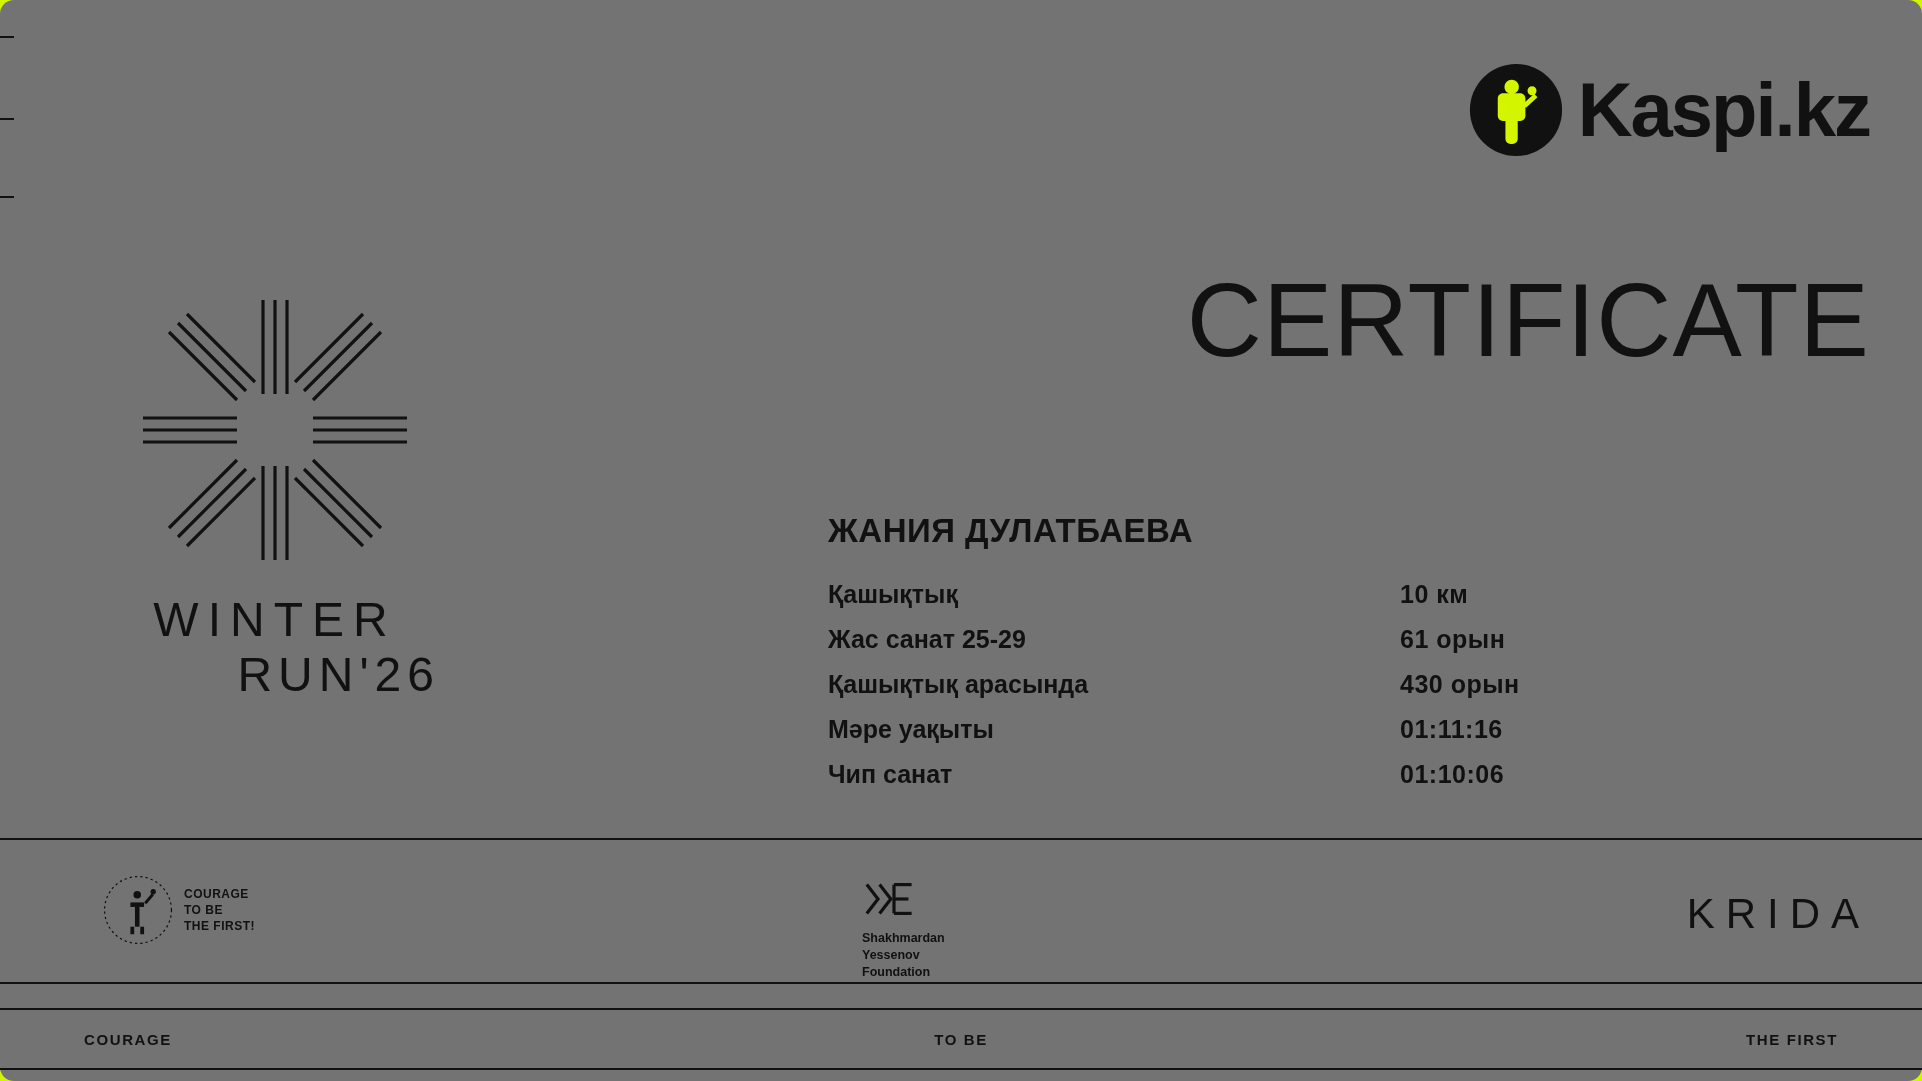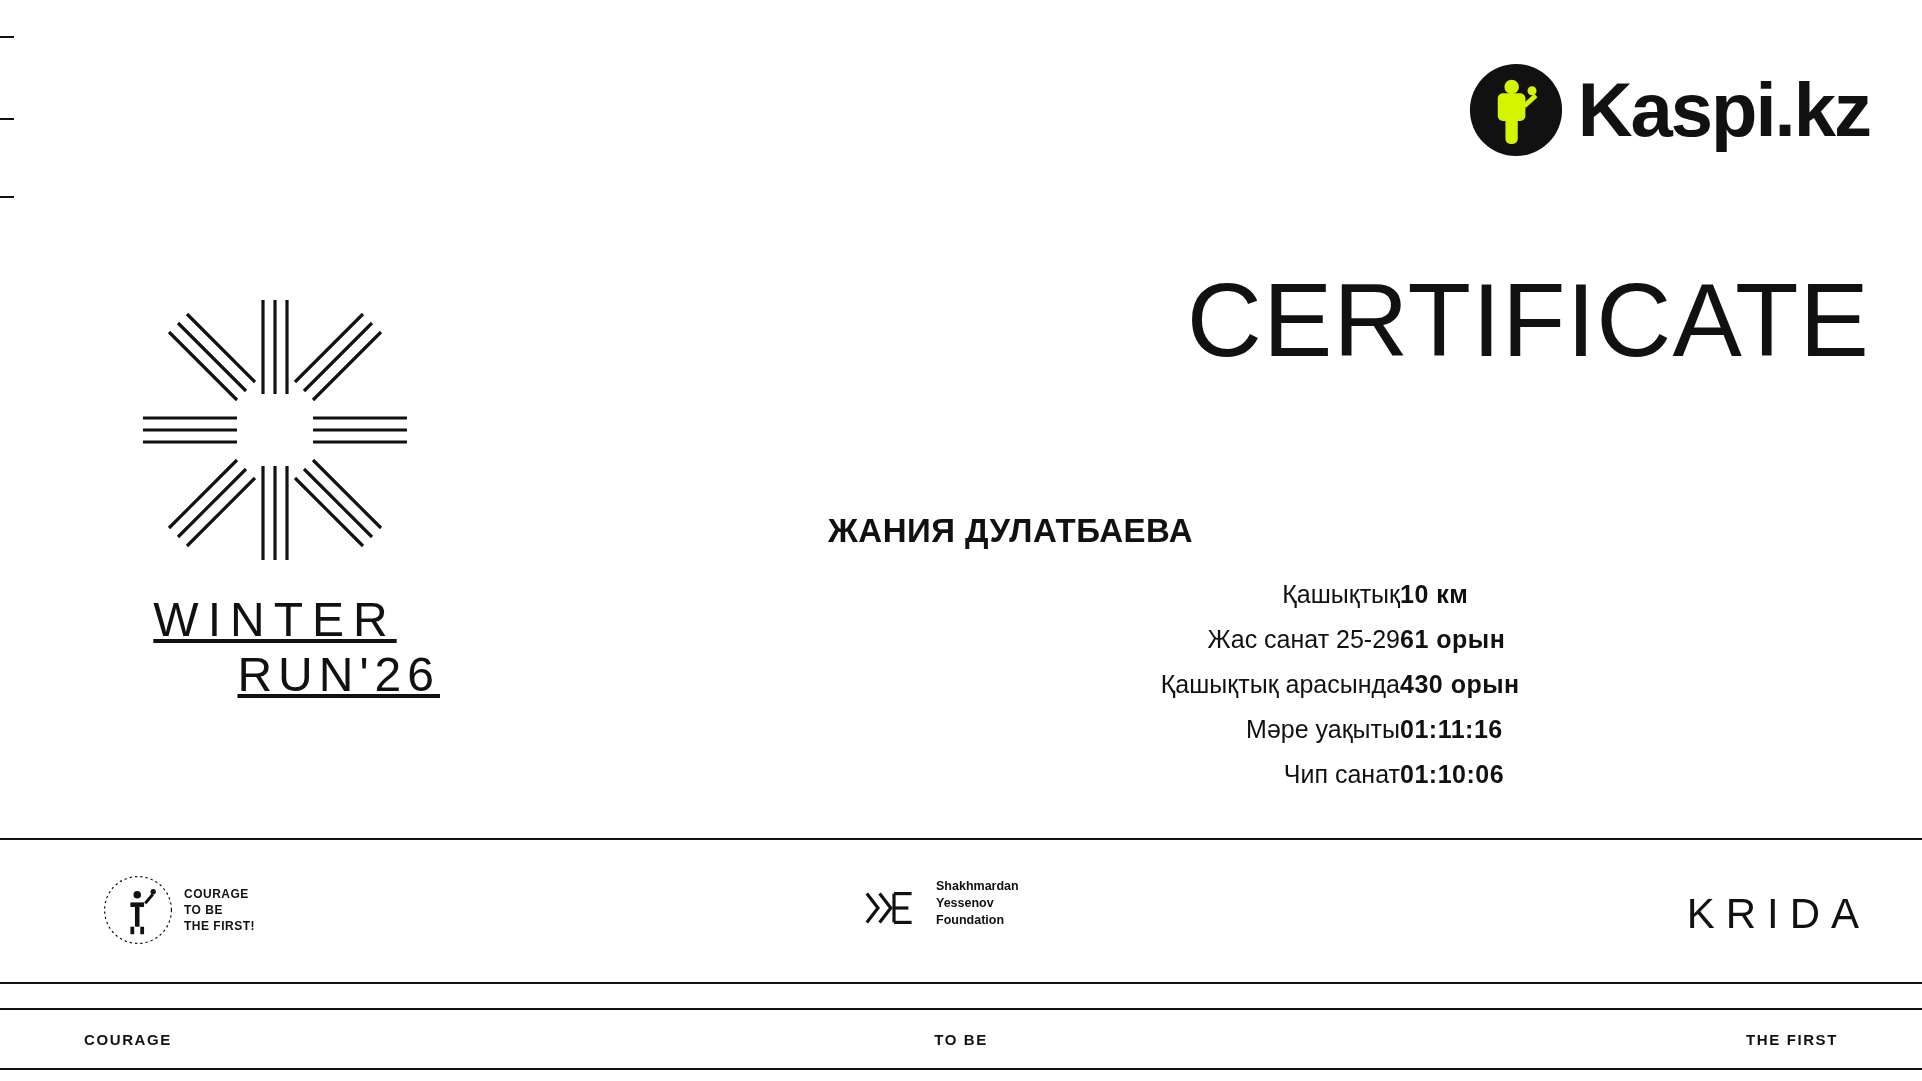--- a/index.html
+++ b/index.html
@@ -15,21 +15,22 @@
     color: #111111;
     position: relative;
   }
 
   .certificate {
     position: absolute;
     left: 0;
     top: 0;
     width: 1922px;
     height: 1081px;
-    background: #ffffff;
+    background: #737373;
+    border-radius: 14px;
   }
 
   
   .kaspi-logo {
     position: absolute;
     right: 52px;
     top: 62px;
     display: flex;
     align-items: center;
     gap: 14px;
@@ -82,41 +83,39 @@
     width: 820px;
   }
   .result-row {
     display: flex;
     align-items: baseline;
     margin-bottom: 16px;
   }
   .result-label {
     width: 572px;
     font-size: 25px;
-    font-weight: 400;
-    color: #111111;
-    white-space: nowrap;
-    text-align: right;
+    font-weight: 700;
+    color: #111111;
+    white-space: nowrap;
   }
   .result-value {
     font-size: 25px;
     font-weight: 700;
     color: #111111;
     white-space: nowrap;
     letter-spacing: 0.5px;
   }
 
   
   .emblem-block {
     position: absolute;
     left: 110px;
     top: 290px;
     width: 330px;
     text-align: center;
-    text-decoration: underline;
   }
   .emblem {
     width: 300px;
     height: 280px;
     margin: 0 auto;
     display: block;
   }
   .emblem-word-1 {
     font-size: 48px;
     letter-spacing: 9px;
@@ -171,22 +170,23 @@
     line-height: 1.35;
     letter-spacing: 0.5px;
     color: #111111;
   }
 
   .sponsor-yessenov {
     position: absolute;
     left: 862px;
     top: 22px;
     display: flex;
-    align-items: flex-end;
+    align-items: flex-start;
     gap: 10px;
+    flex-direction: column;
   }
   .yes-mark { width: 64px; height: 42px; }
   .yes-text {
     font-size: 12.5px;
     font-weight: 700;
     line-height: 1.35;
     color: #111111;
   }
 
   .sponsor-krida {

